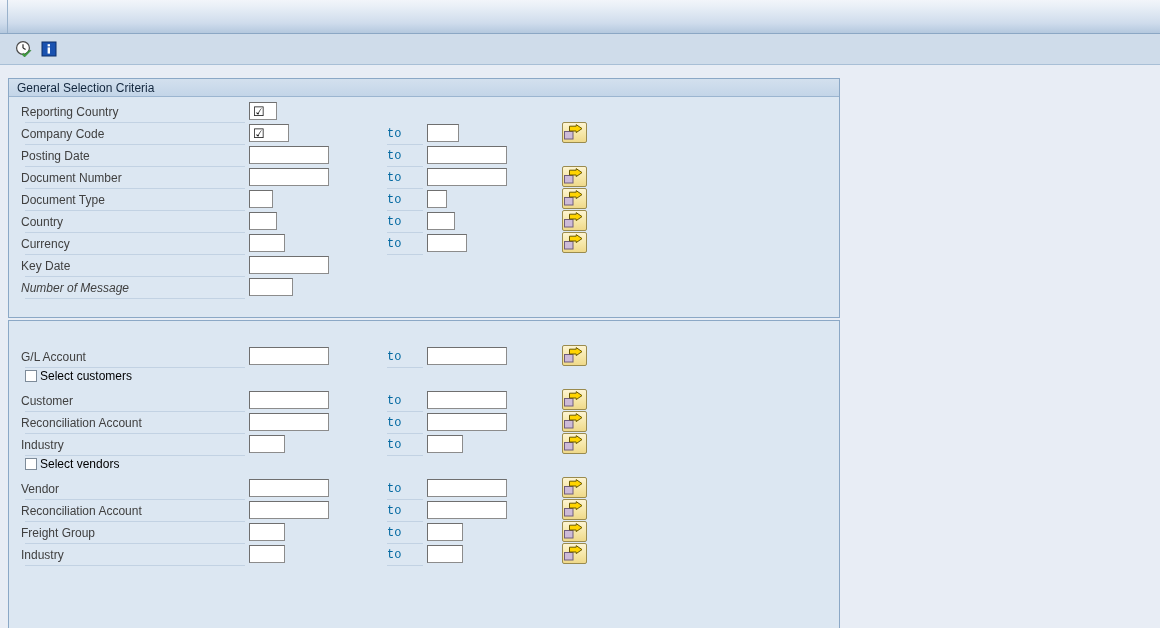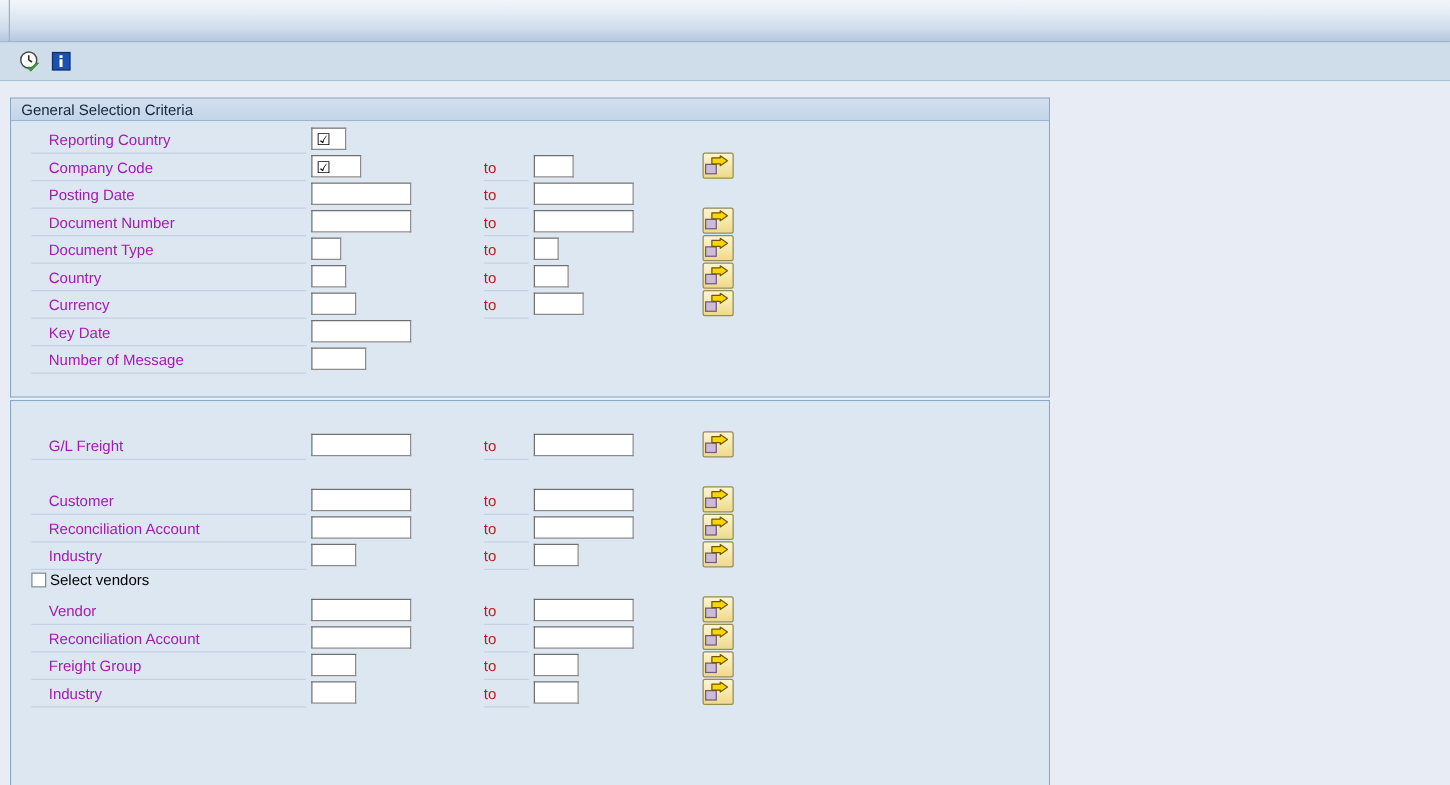--- a/index.html
+++ b/index.html
@@ -107,39 +107,40 @@
     border-bottom: 1px solid #9bb5d0;
     box-sizing: border-box;
     white-space: nowrap;
   }
   .panel-body {
     position: relative;
     background: #dce7f2;
   }
   .lbl {
     position: absolute;
-    left: 30px;
+    left: 12px;
     top: 4px;
     font-size: 12px;
-    color: #a21caf;
+    color: #404040;
     white-space: nowrap;
   }
   .lbl-underline {
     position: absolute;
     left: 16px;
     width: 220px;
     height: 1px;
     top: 21px;
     background: #c2d2e3;
   }
   .to-lbl {
     position: absolute;
     top: 4px;
     font-size: 12px;
-    color: #b91c1c;
+    color: #0369a1;
+    font-family: Liberation Mono, monospace;
   }
   .to-underline {
     position: absolute;
     height: 1px;
     top: 21px;
     background: #c2d2e3;
   }
 
   
   .inp {
@@ -298,40 +299,44 @@
         <input type="text" class="inp" style="left: 418px; top: 137px; width: 40px;">
         <button class="arrowbtn" style="left: 553px; top: 135px;">
           <svg width="21" height="17" viewBox="0 0 21 17">
             <rect x="1.5" y="7.5" width="8.5" height="7.5" fill="#cdbbd8" stroke="#6e5c7d" stroke-width="1"></rect>
             <path d="M6.5 2.2 L13.2 2.2 L13.2 0.6 L19 4.6 L13.2 8.6 L13.2 7 L6.5 7 Z" fill="#ffd400" stroke="#6b5a00" stroke-width="1" stroke-linejoin="round"></path>
           </svg>
         </button>
         <div class="lbl" style="top: 162px;">Key Date</div>
         <div class="lbl-underline" style="top: 179px; width: 220px;"></div>
         <input type="text" class="inp" style="left: 240px; top: 159px; width: 80px;">
-        <div class="lbl" style="top: 184px;">Number of Message</div>
+        <div class="lbl" style="top: 184px; font-style: italic;">Number of Message</div>
         <div class="lbl-underline" style="top: 201px; width: 220px;"></div>
         <input type="text" class="inp" style="left: 240px; top: 181px; width: 44px;">
       </div>
   </div>
 
   <div class="panel" id="panel-additional" style="top:255px;height:345px;">
     <div class="panel-body" id="additional-body" style="height:325px;">
-        <div class="lbl" style="top: 29px;">G/L Freight</div>
+        <div class="lbl" style="top: 29px;">G/L Account</div>
         <div class="lbl-underline" style="top: 46px; width: 220px;"></div>
         <input type="text" class="inp" style="left: 240px; top: 26px; width: 80px;">
         <div class="to-lbl" style="left: 378px; top: 29px;">to</div>
         <div class="to-underline" style="left: 378px; top: 46px; width: 36px;"></div>
         <input type="text" class="inp" style="left: 418px; top: 26px; width: 80px;">
         <button class="arrowbtn" style="left: 553px; top: 24px;">
           <svg width="21" height="17" viewBox="0 0 21 17">
             <rect x="1.5" y="7.5" width="8.5" height="7.5" fill="#cdbbd8" stroke="#6e5c7d" stroke-width="1"></rect>
             <path d="M6.5 2.2 L13.2 2.2 L13.2 0.6 L19 4.6 L13.2 8.6 L13.2 7 L6.5 7 Z" fill="#ffd400" stroke="#6b5a00" stroke-width="1" stroke-linejoin="round"></path>
           </svg>
         </button>
+        <div class="cbrow" style="top: 47px; left: 0px; width: 300px;">
+          <span class="cbox"></span>
+          <span class="cbox-lbl">Select customers</span>
+        </div>
         <div class="lbl" style="top: 73px;">Customer</div>
         <div class="lbl-underline" style="top: 90px; width: 220px;"></div>
         <input type="text" class="inp" style="left: 240px; top: 70px; width: 80px;">
         <div class="to-lbl" style="left: 378px; top: 73px;">to</div>
         <div class="to-underline" style="left: 378px; top: 90px; width: 36px;"></div>
         <input type="text" class="inp" style="left: 418px; top: 70px; width: 80px;">
         <button class="arrowbtn" style="left: 553px; top: 68px;">
           <svg width="21" height="17" viewBox="0 0 21 17">
             <rect x="1.5" y="7.5" width="8.5" height="7.5" fill="#cdbbd8" stroke="#6e5c7d" stroke-width="1"></rect>
             <path d="M6.5 2.2 L13.2 2.2 L13.2 0.6 L19 4.6 L13.2 8.6 L13.2 7 L6.5 7 Z" fill="#ffd400" stroke="#6b5a00" stroke-width="1" stroke-linejoin="round"></path>

